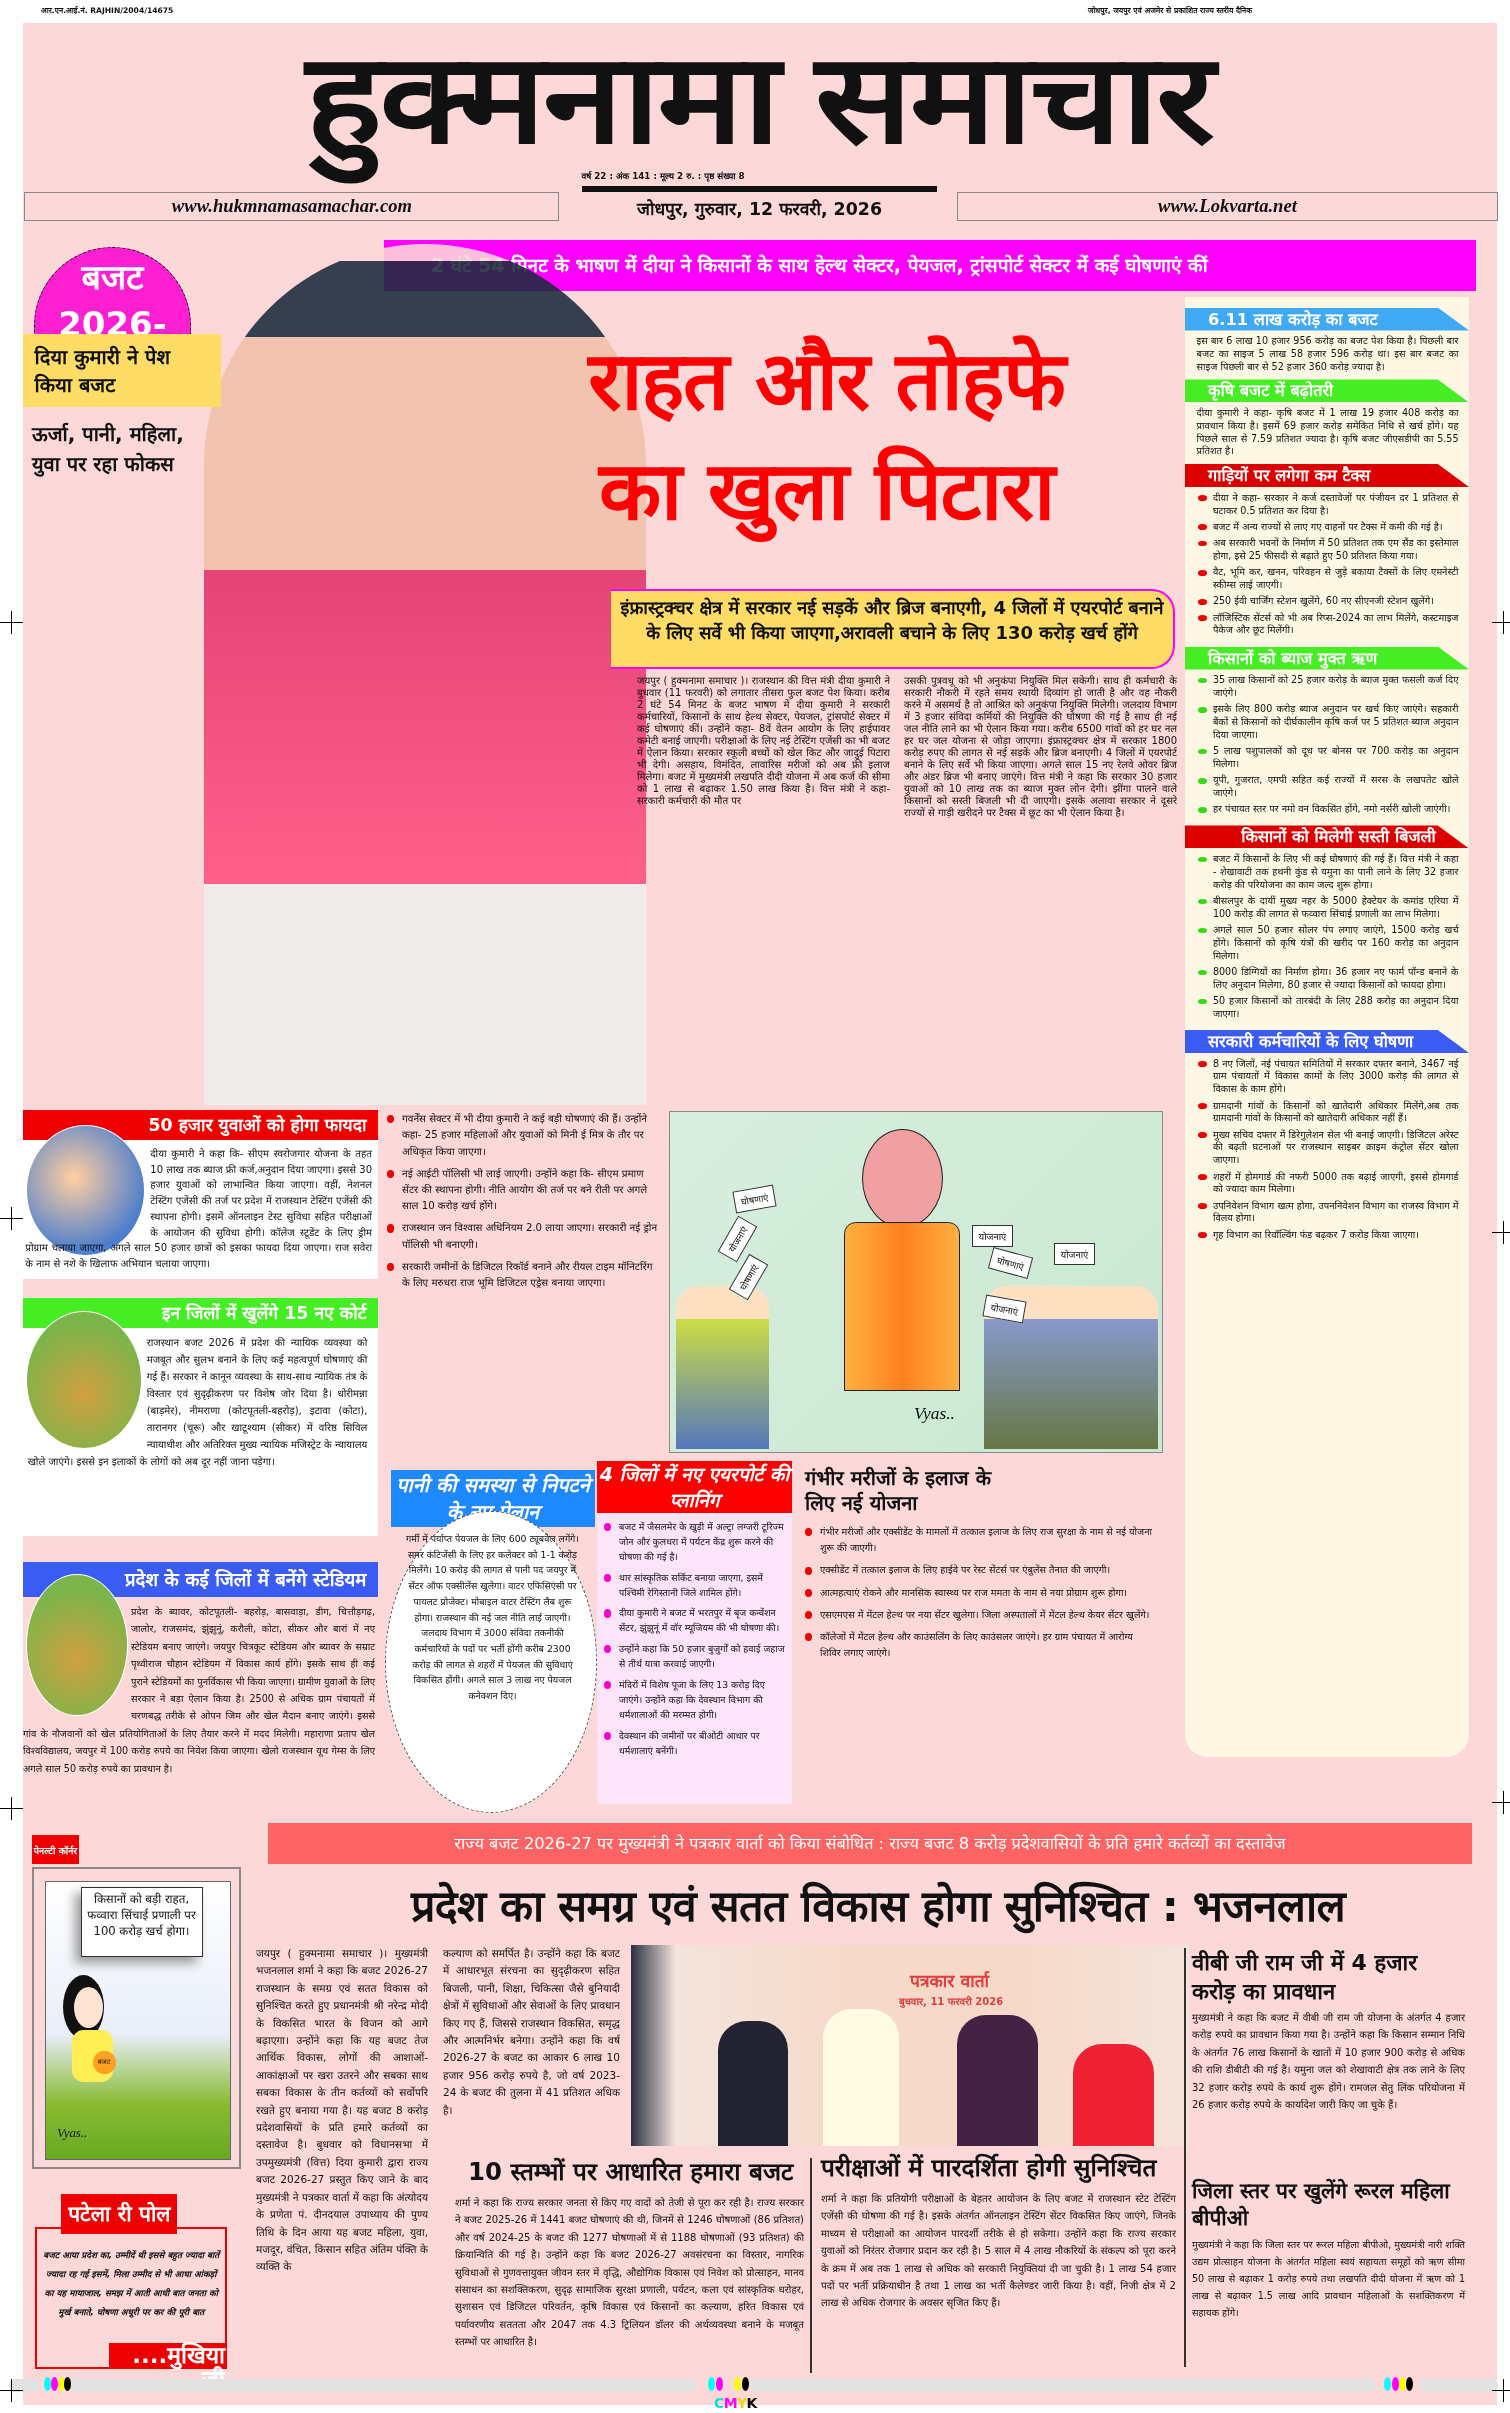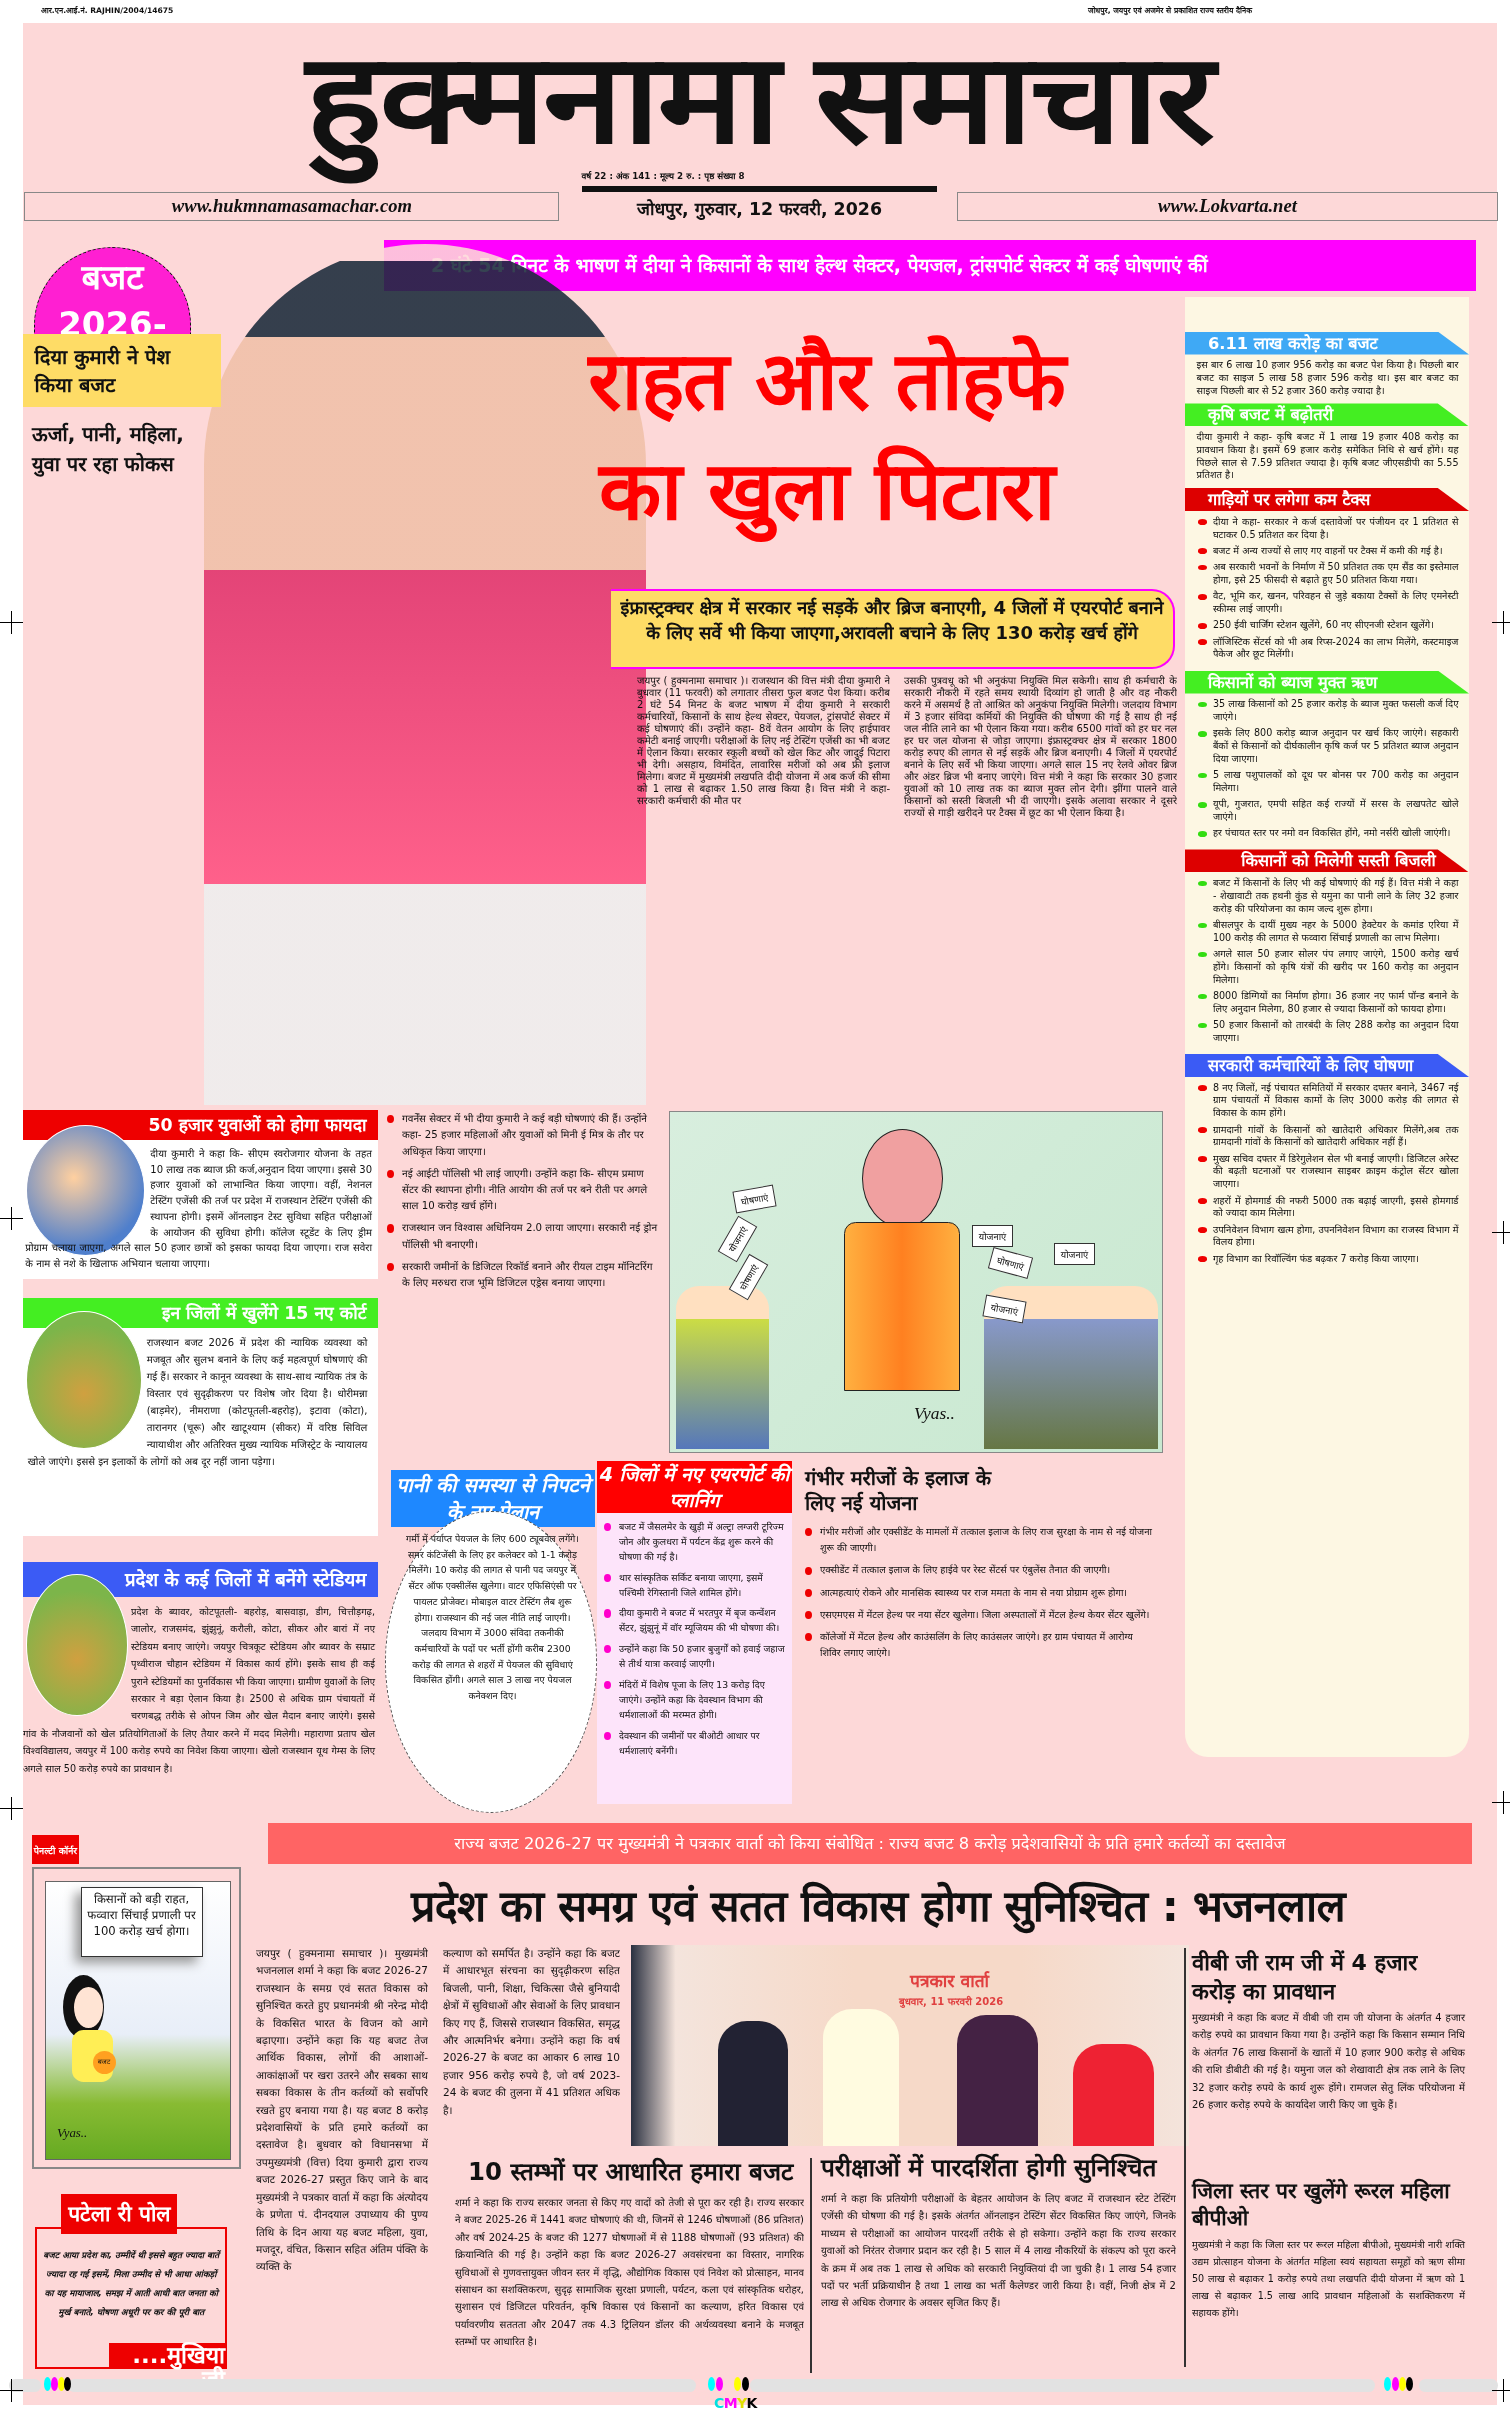--- a/index.html
+++ b/index.html
@@ -85,21 +85,21 @@
   <div>राहत और तोहफे</div>
   <div>का खुला पिटारा</div>
 </div>
 
 <div class="subhead-y">इंफ्रास्ट्रक्चर क्षेत्र में सरकार नई सड़कें और ब्रिज बनाएगी, 4 जिलों में एयरपोर्ट बनाने के लिए सर्वे भी किया जाएगा,अरावली बचाने के लिए 130 करोड़ खर्च होंगे</div>
 
 <div class="col-text" style="left:637px;top:675px;width:253px;height:419px;overflow:hidden">जयपुर ( हुक्मनामा समाचार )। राजस्थान की वित्त मंत्री दीया कुमारी ने बुधवार (11 फरवरी) को लगातार तीसरा फुल बजट पेश किया। करीब 2 घंटे 54 मिनट के बजट भाषण में दीया कुमारी ने सरकारी कर्मचारियों, किसानों के साथ हेल्थ सेक्टर, पेयजल, ट्रांसपोर्ट सेक्टर में कई घोषणाएं कीं। उन्होंने कहा- 8वें वेतन आयोग के लिए हाईपावर कमेटी बनाई जाएगी। परीक्षाओं के लिए नई टेस्टिंग एजेंसी का भी बजट में ऐलान किया। सरकार स्कूली बच्चों को खेल किट और जादुई पिटारा भी देगी। असहाय, विमंदित, लावारिस मरीजों को अब फ्री इलाज मिलेगा। बजट में मुख्यमंत्री लखपति दीदी योजना में अब कर्ज की सीमा को 1 लाख से बढ़ाकर 1.50 लाख किया है। वित्त मंत्री ने कहा- सरकारी कर्मचारी की मौत पर</div>
 <div class="col-text" style="left:904px;top:675px;width:273px;height:419px;overflow:hidden">उसकी पुत्रवधू को भी अनुकंपा नियुक्ति मिल सकेगी। साथ ही कर्मचारी के सरकारी नौकरी में रहते समय स्थायी दिव्यांग हो जाती है और वह नौकरी करने में असमर्थ है तो आश्रित को अनुकंपा नियुक्ति मिलेगी। जलदाय विभाग में 3 हजार संविदा कर्मियों की नियुक्ति की घोषणा की गई है साथ ही नई जल नीति लाने का भी ऐलान किया गया। करीब 6500 गांवों को हर घर नल हर घर जल योजना से जोड़ा जाएगा। इंफ्रास्ट्रक्चर क्षेत्र में सरकार 1800 करोड़ रुपए की लागत से नई सड़कें और ब्रिज बनाएगी। 4 जिलों में एयरपोर्ट बनाने के लिए सर्वे भी किया जाएगा। अगले साल 15 नए रेलवे ओवर ब्रिज और अंडर ब्रिज भी बनाए जाएंगे। वित्त मंत्री ने कहा कि सरकार 30 हजार युवाओं को 10 लाख तक का ब्याज मुक्त लोन देगी। झींगा पालने वाले किसानों को सस्ती बिजली भी दी जाएगी। इसके अलावा सरकार ने दूसरे राज्यों से गाड़ी खरीदने पर टैक्स में छूट का भी ऐलान किया है।</div>
 
 <div class="rightpanel" id="rp" style="padding-top: 10.5px;">
-    <div class="rp-head" style="background: rgb(63, 169, 245); margin-top: 24px;">6.11 लाख करोड़ का बजट</div>
+    <div class="rp-head" style="background: rgb(63, 169, 245);">6.11 लाख करोड़ का बजट</div>
     <div class="rp-body">इस बार 6 लाख 10 हजार 956 करोड़ का बजट पेश किया है। पिछली बार बजट का साइज 5 लाख 58 हजार 596 करोड़ था। इस बार बजट का साइज पिछली बार से 52 हजार 360 करोड़ ज्यादा है।</div>
     <div class="rp-head" style="background: rgb(68, 238, 34);">कृषि बजट में बढ़ोतरी</div>
     <div class="rp-body">दीया कुमारी ने कहा- कृषि बजट में 1 लाख 19 हजार 408 करोड़ का प्रावधान किया है। इसमें 69 हजार करोड़ समेकित निधि से खर्च होंगे। यह पिछले साल से 7.59 प्रतिशत ज्यादा है। कृषि बजट जीएसडीपी का 5.55 प्रतिशत है।</div>
     <div class="rp-head" style="background: rgb(221, 0, 0);">गाड़ियों पर लगेगा कम टैक्स</div>
     <ul class="rp-body dot-red">
       <li>दीया ने कहा- सरकार ने कर्ज दस्तावेजों पर पंजीयन दर 1 प्रतिशत से घटाकर 0.5 प्रतिशत कर दिया है।</li>
       <li>बजट में अन्य राज्यों से लाए गए वाहनों पर टैक्स में कमी की गई है।</li>
       <li>अब सरकारी भवनों के निर्माण में 50 प्रतिशत तक एम सैंड का इस्तेमाल होगा, इसे 25 फीसदी से बढ़ाते हुए 50 प्रतिशत किया गया।</li>
       <li>वैट, भूमि कर, खनन, परिवहन से जुड़े बकाया टैक्सों के लिए एमनेस्टी स्कीम्स लाई जाएगी।</li>
       <li>250 ईवी चार्जिंग स्टेशन खुलेंगे, 60 नए सीएनजी स्टेशन खुलेंगे।</li>

